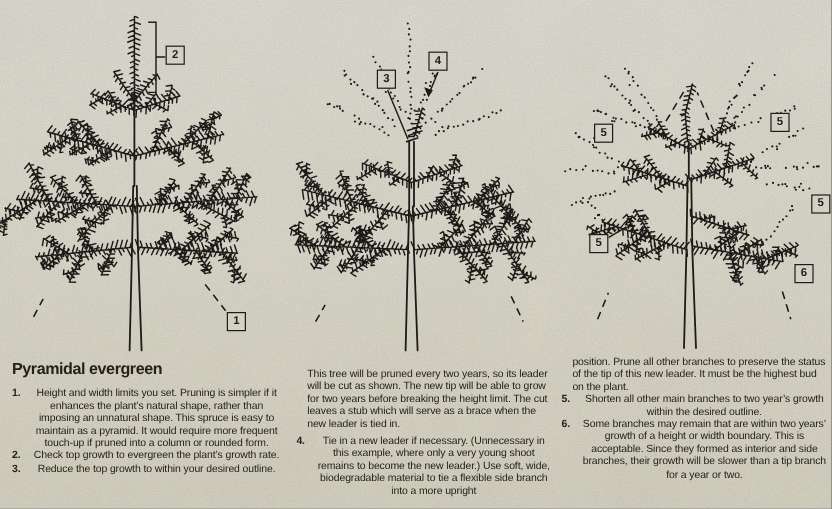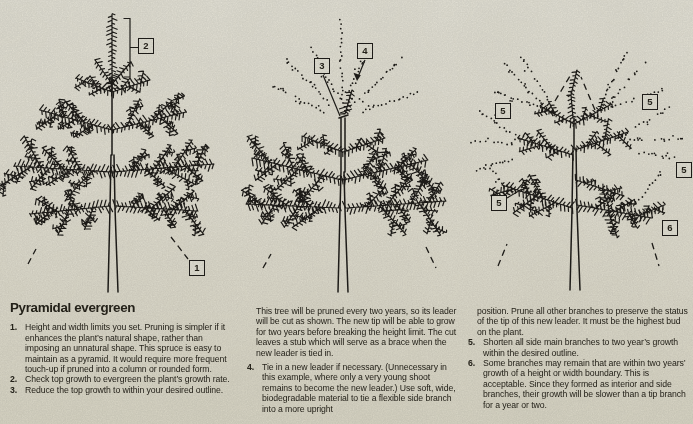--- a/index.html
+++ b/index.html
@@ -19,21 +19,21 @@
   .callout{
     position:absolute;width:16px;height:16px;box-sizing:border-box;
     border:1.8px solid #1b1916;background:#eceadd;
     display:flex;align-items:center;justify-content:center;
     font-size:9.5px;font-weight:bold;line-height:1;
   }
   .col{position:absolute;font-size:8.7px;line-height:10.4px;letter-spacing:-0.08px;}
   .heading{font-size:13.4px;font-weight:bold;letter-spacing:-0.35px;margin:0 0 9px 0;}
   .item{display:flex;margin:0;}
   .item .num{flex:0 0 15px;font-weight:bold;}
-  .item .txt{flex:1;}
+  .item .txt{flex:1;text-align:center;}
   .intro{margin:0 0 0 9px;}
   .gap{margin-top:4px;}
   .grain{position:absolute;left:0;top:0;pointer-events:none;}
 </style>
 </head>
 <body>
 
 <div class="page">
 
   <div class="panel" style="left:0;width:230px">
@@ -111,25 +111,25 @@
   </div>
 
   <div class="col" style="left:247px;top:306px;width:214px">
     <p class="intro">This tree will be pruned every two years, so its leader will be cut as shown. The new tip will be able to grow for two years before breaking the height limit. The cut leaves a stub which will serve as a brace when the new leader is tied in.</p>
     <div class="item gap">
       <span class="num">4.</span>
       <span class="txt">Tie in a new leader if necessary. (Unnecessary in this example, where only a very young shoot remains to become the new leader.) Use soft, wide, biodegradable material to tie a flexible side branch into a more upright</span>
     </div>
   </div>
 
-  <div class="col" style="left:468px;top:306px;width:223px">
+  <div class="col" style="left:468px;top:296px;width:223px">
     <p class="intro">position. Prune all other branches to preserve the status of the tip of this new leader. It must be the highest bud on the plant.</p>
     <div class="item">
       <span class="num">5.</span>
-      <span class="txt">Shorten all side main branches to two year’s growth within the desired outline.</span>
+      <span class="txt">Shorten all other main branches to two year’s growth within the desired outline.</span>
     </div>
     <div class="item">
       <span class="num">6.</span>
       <span class="txt">Some branches may remain that are within two years’ growth of a height or width boundary. This is acceptable. Since they formed as interior and side branches, their growth will be slower than a tip branch for a year or two.</span>
     </div>
   </div>
 
   <svg class="grain" width="693" height="424">
     <filter id="gfine">
         <feTurbulence type="fractalNoise" baseFrequency="0.8" numOctaves="2" seed="7" stitchTiles="stitch"></feTurbulence>

